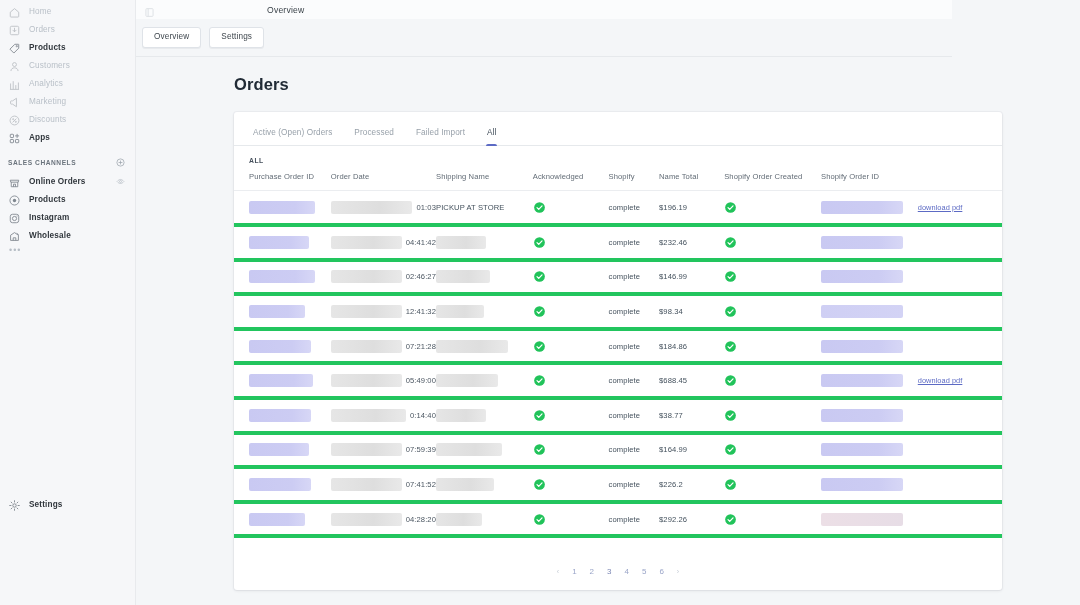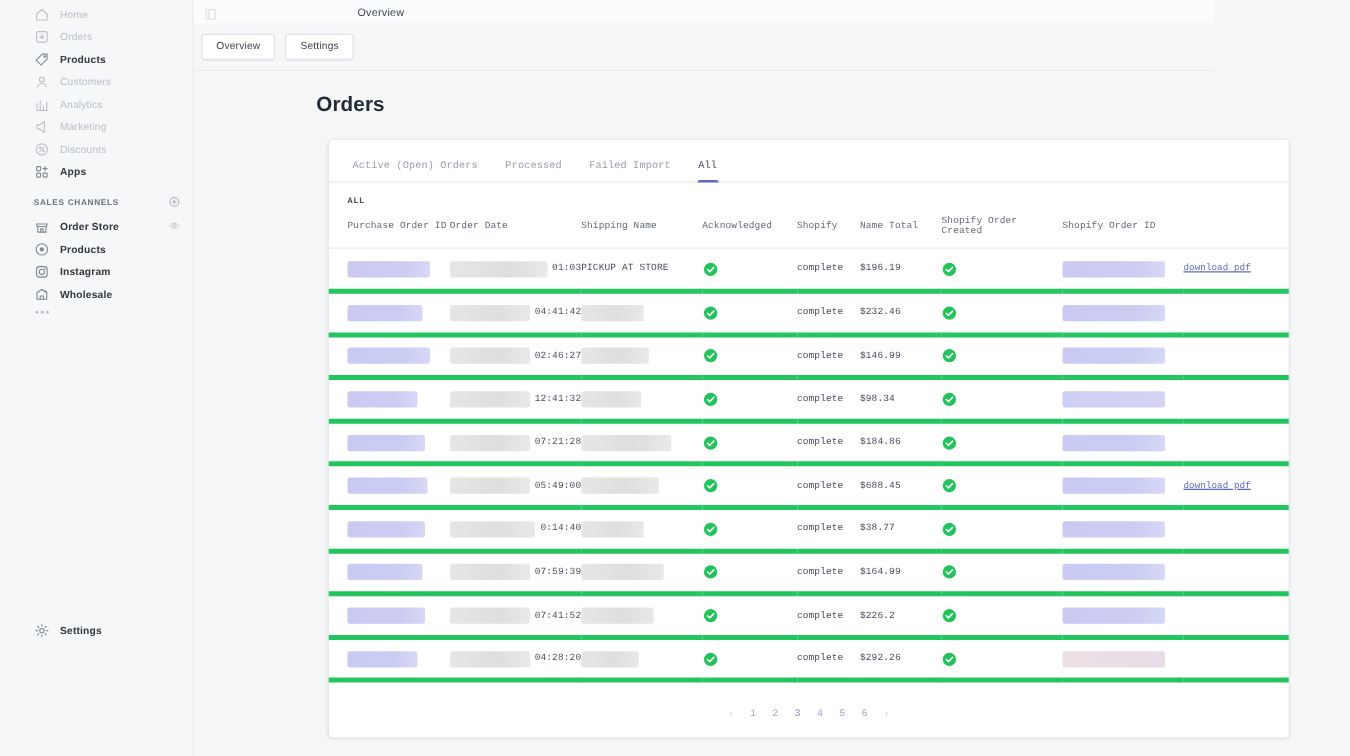--- a/index.html
+++ b/index.html
@@ -2,21 +2,21 @@
 <html><head>
 <meta charset="utf-8">
 <style>
   * { box-sizing: border-box; margin: 0; padding: 0; }
   html, body {
     width: 1080px; height: 605px;
     background: #f4f6f8;
     font-family: "Liberation Sans", sans-serif;
     overflow: hidden;
   }
-  #root { position: relative; width: 952px; height: 605px; margin-left: 19px; }
+  #root { position: relative; width: 952px; height: 605px; }
 
   
   .sidebar {
     position: absolute; left: 0; top: 0;
     width: 136px; height: 605px;
     background: #f6f7f9;
     border-right: 1px solid #e8eaed;
   }
   .nav-list { padding-top: 2px; }
   .nav-item {
@@ -71,24 +71,23 @@
   }
 
   
   .page { position: absolute; left: 136px; top: 57px; right: 0; bottom: 0;
           background: #f4f6f8; }
   .page-title {
     margin: 18px 0 0 98px; font-size: 16.5px; font-weight: 700;
     color: #212b36; letter-spacing: .1px;
   }
   .card {
-    position: absolute; left: 108px; top: 55px; width: 768px; height: 478px;
+    position: absolute; left: 98px; top: 55px; width: 768px; height: 478px;
     background: #fff; border-radius: 3px;
     box-shadow: 0 0 0 1px rgba(63,63,68,.04), 0 1px 3px rgba(63,63,68,.10);
-    font-family: Liberation Mono, monospace;
   }
 
   
   .tabs { display: flex; align-items: flex-end; height: 34px;
           border-bottom: 1px solid #e6e9ec; padding-left: 8px; }
   .tab {
     font-size: 8.2px; color: #98a1aa; padding: 0 11px 8px 11px;
     cursor: pointer; position: relative; letter-spacing:.1px;
   }
   .tab.active { color: #44505c; }
@@ -236,21 +235,21 @@
       </span>
     </div>
 
     <div class="nav-list">
         <div class="nav-item strong">
           <span class="ic"><svg width="13" height="13" viewBox="0 0 20 20" fill="none" stroke="#6b747d" stroke-width="1.35">
               <path d="M3.5 6.5h13l-.8 3H4.3z"></path>
               <path d="M5 9.5v7h10v-7"></path>
               <path d="M8.5 16.5v-4h3v4"></path>
             </svg></span>
-          <span class="lbl">Order Store</span>
+          <span class="lbl">Online Orders</span>
           <span style="margin-left:auto;margin-right:10px;display:block;"><svg width="9" height="9" viewBox="0 0 20 20" fill="none" stroke="#aeb6be" stroke-width="1.35">
               <path d="M2.5 10S5.5 5.5 10 5.5 17.5 10 17.5 10 14.5 14.5 10 14.5 2.5 10 2.5 10z"></path>
               <circle cx="10" cy="10" r="2.2"></circle>
             </svg></span>
         </div>
         <div class="nav-item strong">
           <span class="ic"><svg width="13" height="13" viewBox="0 0 20 20" fill="none" stroke="#6b747d" stroke-width="1.35">
               <circle cx="10" cy="10" r="7"></circle>
               <circle cx="10" cy="10" r="2.6" fill="#6b747d" stroke="none"></circle>
             </svg></span>

